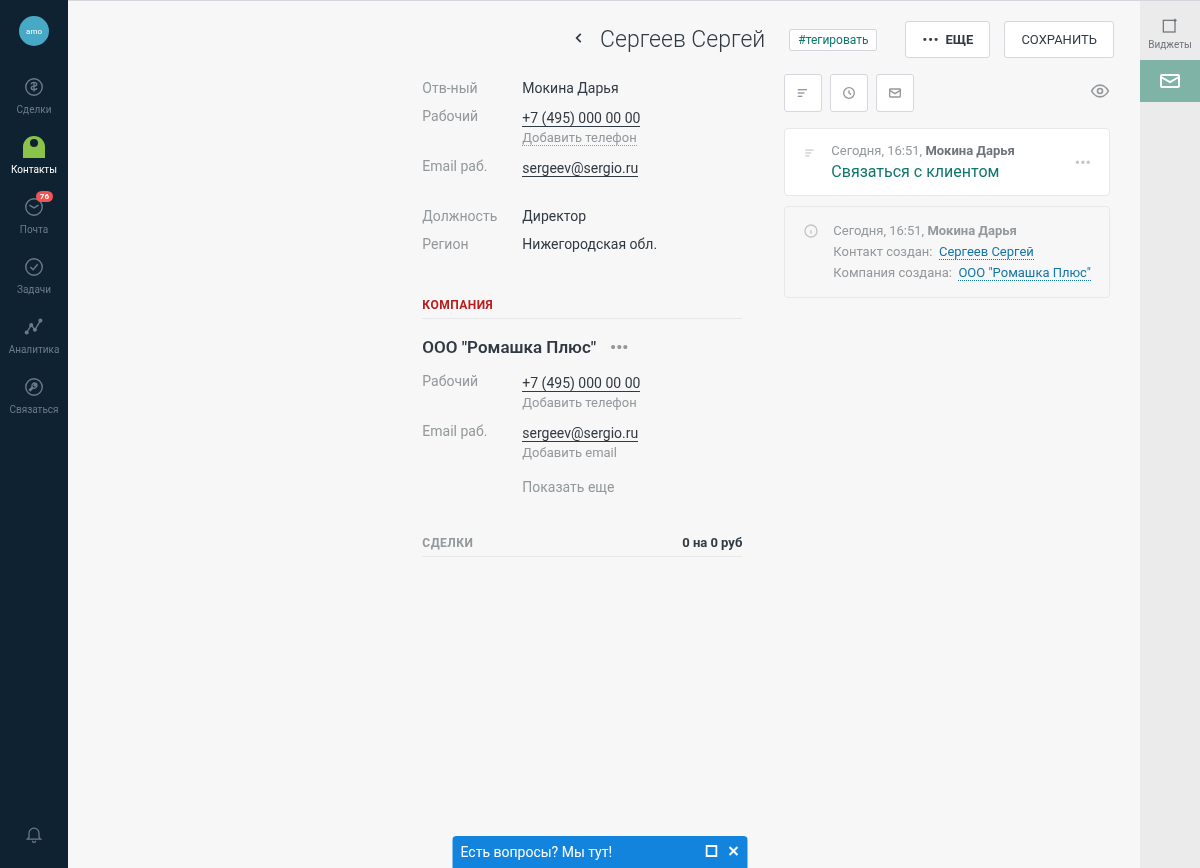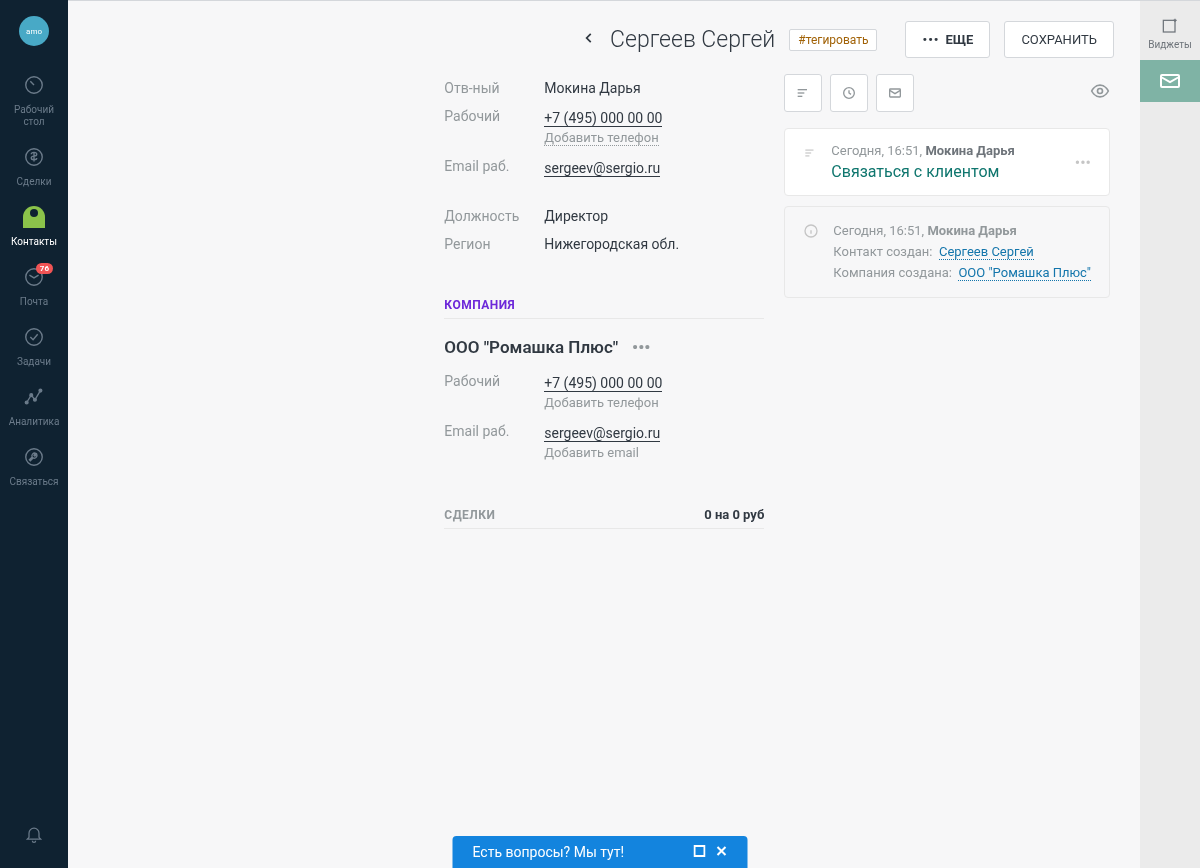--- a/index.html
+++ b/index.html
@@ -3,53 +3,53 @@
   <meta charset="utf-8">
   <style>
     * { margin: 0; padding: 0; box-sizing: border-box; font-family: -apple-system, BlinkMacSystemFont, "Segoe UI", Roboto, Arial, sans-serif; }
     body { background: #f5f5f5; display: flex; width: 1200px; height: 868px; overflow: hidden; color: #313942; }
     
     
     .sidebar { width: 68px; background: #0f2231; display: flex; flex-direction: column; align-items: center; padding-top: 8px; flex-shrink: 0; }
     .logo { width: 30px; height: 30px; border-radius: 50%; background: #48a9c6; margin: 8px 0 18px; display:flex;align-items:center;justify-content:center;color:#fff;font-size:8px;}
     .nav-item { width: 60px; padding: 10px 0 8px; text-align: center; color: #6b7b8a; cursor: pointer; font-size: 10px; display:flex;flex-direction:column;align-items:center;gap:4px;}
     .nav-item.active { color: #fff; }
-    .nav-icon { width: 26px; height: 26px; display:flex;justify-content:center; position:relative;}
+    .nav-icon { width: 26px; height: 26px; display:flex;align-items:center;justify-content:center; position:relative;}
     .nav-icon svg { width: 22px; height: 22px; }
     .nav-label { font-size: 10px; line-height:1.2; }
     .nav-badge { position:absolute; top:-3px; right:-6px; background:#f05455; color:#fff; border-radius:8px; font-size:8px; padding:1px 4px; font-weight:bold;}
     .contact-active-icon { width:22px; height:22px; border-radius:50% 50% 0 0; background:#8bc34a; position:relative; overflow:hidden;}
     .contact-active-icon::before{content:"";position:absolute;top:3px;left:50%;transform:translateX(-50%);width:8px;height:8px;border-radius:50%;background:#0f2231;}
     .sidebar-spacer { flex:1; }
     .bell-icon { width:60px; padding:20px 0; text-align:center; color:#6b7b8a;}
     
     
     .main { flex: 1; display: flex; flex-direction: column; background:#f7f7f8; border-top:1px solid #d4d7db;align-items:flex-end; }
     .header { padding: 20px 26px 16px; display: flex; align-items: center; gap: 14px; }
     .back-arrow { cursor:pointer; color:#313942; }
     .back-arrow svg{width:14px;height:14px;}
     .page-title { font-size: 23px; font-weight: 300; color:#313942; }
-    .tag-btn { border:1px solid #d4d7db; background:#fff; color:#a16207; font-size:12px; padding:3px 8px; border-radius:2px; cursor:pointer;}
+    .tag-btn { border:1px solid #d4d7db; background:#fff; color:#0f766e; font-size:12px; padding:3px 8px; border-radius:2px; cursor:pointer;margin-left:10px;}
     .header-spacer { flex:1; }
     .more-btn, .save-btn { border:1px solid #d4d7db; background:#fff; font-size:13px; padding:10px 16px; border-radius:3px; cursor:pointer; color:#313942; }
     .more-btn { display:flex;align-items:center;gap:6px; font-weight:bold;}
     .dots{letter-spacing:1px;}
     
-    .content-row { display:flex; flex:1; gap:20px; padding:0 0 16px 26px; overflow:hidden;}
+    .content-row { display:flex; flex:1; gap:42px; padding:0 0 16px 26px; overflow:hidden;}
     
     
     .details { width: 320px; flex-shrink:0; overflow-y:auto; padding-bottom:20px;}
     .field-row { display:flex; padding:6px 0; align-items:flex-start;}
     .field-label { width:100px; flex-shrink:0; color:#92989b; font-size:14px;}
     .field-value { font-size:14px; color:#313942;}
     .field-value.link { border-bottom:1px solid #313942; cursor:pointer;}
     .field-add { font-size:13px; color:#92989b; border-bottom:1px dotted #92989b; cursor:pointer; margin-top:2px; display:inline-block;}
     .field-dots { color:#92989b; letter-spacing:2px;}
     
-    .section-title { font-size:12px; font-weight:bold; color:#6d28d9; letter-spacing:0.5px; margin:40px 0 2px; padding-bottom:6px; border-bottom:1px solid #e8e8e8; text-transform:uppercase;}
+    .section-title { font-size:12px; font-weight:bold; color:#b91c1c; letter-spacing:0.5px; margin:40px 0 2px; padding-bottom:6px; border-bottom:1px solid #e8e8e8; text-transform:uppercase;}
     .company-name { font-size:17px; font-weight:600; color:#313942; padding:16px 0 10px; display:flex;align-items:center;gap:14px;}
     .company-dots { color:#92989b; cursor:pointer; font-weight:bold;}
     .show-more { color:#92989b; font-size:14px; cursor:pointer; padding-left:100px; margin-top:12px;}
     
     .deals-header { display:flex; justify-content:space-between; align-items:center; margin:40px 0 12px; padding-bottom:6px; border-bottom:1px solid #e8e8e8;}
     .deals-header span:first-child { font-size:12px; font-weight:bold; color:#92989b; letter-spacing:0.5px;}
     .deals-header span:last-child { font-weight:bold; font-size:13px; color:#313942;}
     .quick-add { border:2px dashed #d4d7db; padding:14px; text-align:center; color:#6e747a; font-size:14px; cursor:pointer;}
     
     
@@ -72,39 +72,30 @@
     .sys-body { font-size:13px; color:#92989b; line-height:1.6;}
     .sys-link { color:#1375ab; border-bottom:1px dotted #1375ab; cursor:pointer;}
     
     
     .right-rail { width:60px; background:#ebebeb; border-top:1px solid #d4d7db; display:flex;flex-direction:column;align-items:center;padding-top:10px;flex-shrink:0;}
     .widget-btn { width:60px; padding:6px 0 10px; text-align:center; color:#6e747a; font-size:10px; cursor:pointer;}
     .widget-btn svg{width:20px;height:20px;}
     .mail-square { width:60px; height:42px; background:#7fb3a5; display:flex;align-items:center;justify-content:center; color:#fff; cursor:pointer;}
     
     
-    .chat-bar { position:absolute; bottom:0; left:50%; transform:translateX(-50%); width:295px; background:#1384de; color:#fff; border-radius:4px 4px 0 0; padding:8px 20px; display:flex; align-items:center; font-size:14px; gap:10px;}
+    .chat-bar { position:absolute; bottom:0; left:50%; transform:translateX(-50%); width:295px; background:#1384de; color:#fff; border-radius:4px 4px 0 0; padding:8px 8px; display:flex; align-items:center; font-size:14px; gap:10px;}
     .chat-bar-spacer{flex:1;}
     .chat-sq, .chat-x{cursor:pointer;}
   </style>
 </head>
 <body>
 
 <div class="sidebar">
   <div class="logo">amo</div>
 
-  <div class="nav-item">
-    <div class="nav-icon">
-      <svg viewBox="0 0 24 24" fill="none" stroke="currentColor" stroke-width="1.5">
-          <circle cx="12" cy="12" r="9"></circle>
-          <path d="M12 12 L8 8"></path>
-        </svg>
-    </div>
-    <span class="nav-label">Рабочий стол</span>
-  </div>
   <div class="nav-item">
     <div class="nav-icon">
       <svg viewBox="0 0 24 24" fill="none" stroke="currentColor" stroke-width="1.5">
           <circle cx="12" cy="12" r="9"></circle>
           <path d="M12 7v10M9 9c0-1 1-2 3-2s3 1 3 2-1 2-3 2-3 1-3 2 1 2 3 2 3-1 3-2"></path>
         </svg>
     </div>
     <span class="nav-label">Сделки</span>
   </div>
   <div class="nav-item active">
@@ -220,20 +211,21 @@
           <span class="field-add" style="border:none">Добавить телефон</span>
         </div>
       </div>
       <div class="field-row">
         <span class="field-label">Email раб.</span>
         <div>
           <span class="field-value link">sergeev@sergio.ru</span><br>
           <span class="field-add" style="border:none">Добавить email</span>
         </div>
       </div>
+      <div class="show-more">Показать еще</div>
 
       <div class="deals-header">
         <span>СДЕЛКИ</span>
         <span>0 на 0 руб</span>
       </div>
     </div>
 
     <div class="feed">
       <div class="feed-toolbar">
         <div class="feed-btn">

